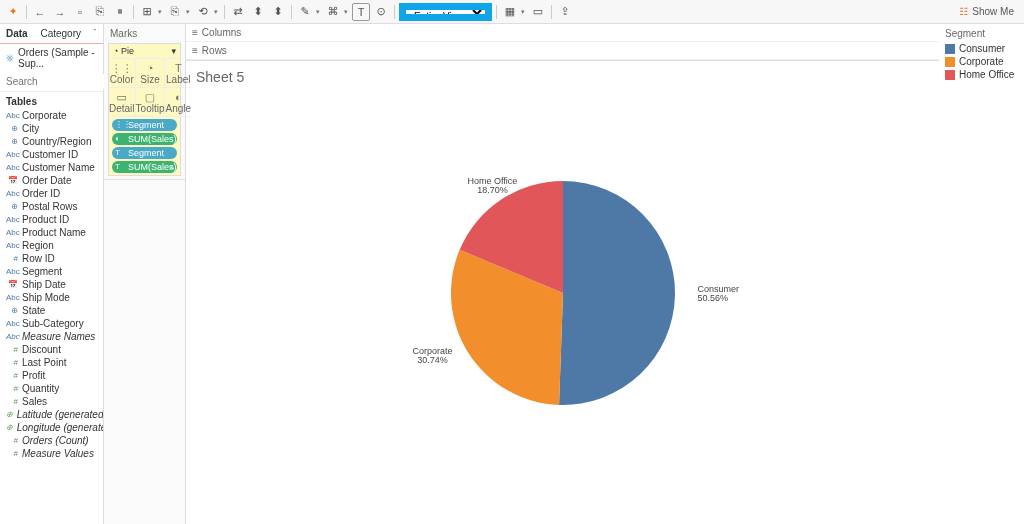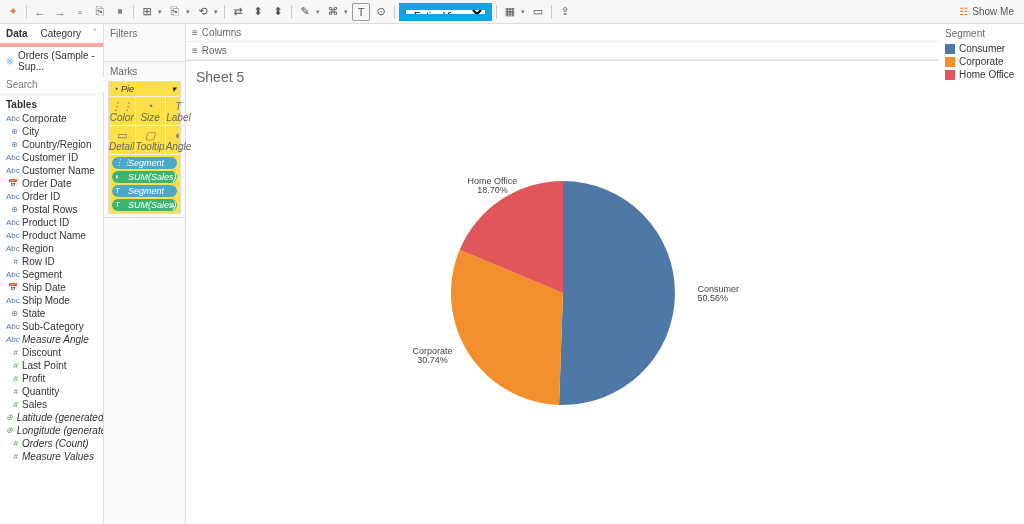--- a/index.html
+++ b/index.html
@@ -13,42 +13,42 @@
 .tb-drop { width: 6px; font-size: 7px; color: #777; }
 .tb-select { height: 18px; font-size: 10px; border: 7px solid #0ea5e9; padding: 0 4px; background: #fff; }
 .spacer { flex: 1; }
 .showme { display: flex; align-items: center; gap: 4px; padding: 2px 6px; cursor: pointer; color: #555; }
 
 
 .main { display: flex; flex: 1; overflow: hidden; }
 
 
 .data-pane { width: 104px; border-right: 1px solid #ddd; display: flex; flex-direction: column; }
-.tabs { display: flex; border-bottom: 4px solid #fca5a5; }
+.tabs { display: flex; border-bottom: 1px solid #fca5a5; }
 .tab { flex: 1; padding: 4px 6px; font-size: 10px; cursor: pointer; text-align: left; }
 .tab.active { font-weight: bold; }
 .tab-plus { width: 16px; text-align: center; cursor: pointer; }
 .ds-row { display: flex; align-items: center; gap: 4px; padding: 3px 6px; font-size: 10px; color: #333; }
 .ds-icon { color: #5a9bd4; font-size: 10px; }
 .search-row { display: flex; align-items: flex-end; padding: 2px 4px; gap: 2px; border-bottom: 1px solid #eee; }
 .search-row input { flex: 1; border: none; font-size: 10px; padding: 2px 2px; outline: none; color: #999; }
 .filter-icon { width: 12px; color: #888; cursor: pointer; font-size: 9px; }
 .section-title { font-weight: bold; padding: 4px 6px 2px; font-size: 10px; }
 .fields { overflow-y: auto; flex: 1; }
 .field { display: flex; align-items: center; gap: 4px; padding: 1px 6px; font-size: 10px; cursor: pointer; white-space: nowrap; overflow: hidden; }
 .f-type { width: 12px; font-size: 8px; text-align: right; }
 .f-dim { color: #4e79a7; }
 .f-meas { color: #59a14f; }
 .f-italic { font-style: italic; }
 
 
 .ctrl-pane { width: 82px; border-right: 1px solid #ddd; display: flex; flex-direction: column; background: #fafafa; }
 .shelf-card { border-bottom: 1px solid #e0e0e0; padding: 3px 4px; }
 .shelf-title { color: #666; font-size: 10px; padding: 1px 2px 4px; }
-.marks-body { background: #fde047; border: 1px solid #ddd; font-style: italic; }
+.marks-body { background: #fef9c3; border: 1px solid #ddd; }
 .mark-type { display: flex; align-items: center; justify-content: space-between; padding: 2px 4px; border-bottom: 1px solid #eee; font-size: 9px; cursor: pointer; }
 .mark-grid { display: grid; grid-template-columns: repeat(3, 1fr); }
 .mark-cell { text-align: center; padding: 3px 0 2px; border-right: 1px solid #eee; border-bottom: 1px solid #eee; cursor: pointer; }
 .mark-cell:nth-child(3n) { border-right: none; }
 .mark-ico { display: block; font-size: 11px; color: #777; height: 12px; line-height: 12px; }
 .mark-lbl { font-size: 10px; color: #666; }
 .pill { margin: 2px 3px; padding: 1px 4px 1px 16px; font-size: 9px; color: #fff; border-radius: 8px; position: relative; cursor: pointer; }
 .pill-dim { background: #49a9c6; }
 .pill-meas { background: #3cb371; }
 .pill-ico { position: absolute; left: 3px; top: 1px; font-size: 8px; }
@@ -201,21 +201,21 @@
           <div class="field">
             <span class="f-type f-dim">⊕</span>
             <span>State</span>
           </div>
           <div class="field">
             <span class="f-type f-dim">Abc</span>
             <span>Sub-Category</span>
           </div>
           <div class="field f-italic">
             <span class="f-type f-dim">Abc</span>
-            <span>Measure Angle</span>
+            <span>Measure Names</span>
           </div>
           <div class="field">
             <span class="f-type f-meas">#</span>
             <span>Discount</span>
           </div>
           <div class="field">
             <span class="f-type f-meas">#</span>
             <span>Last Point</span>
           </div>
           <div class="field">
@@ -243,23 +243,20 @@
             <span>Orders (Count)</span>
           </div>
           <div class="field f-italic">
             <span class="f-type f-meas">#</span>
             <span>Measure Values</span>
           </div>
         </div>
     </div>
 
     <div class="ctrl-pane">
-      <div class="shelf-card" style="min-height:38px">
-        <div class="shelf-title">Filters</div>
-      </div>
       <div class="shelf-card">
         <div class="shelf-title">Marks</div>
         <div class="marks-body">
           <div class="mark-type">
             <span>◔ <span>Pie</span></span>
               <span>▾</span>
           </div>
           <div class="mark-grid" id="mark-grid">
               <div class="mark-cell"><span class="mark-ico">⋮⋮</span><span class="mark-lbl">Color</span></div>
               <div class="mark-cell"><span class="mark-ico">◔</span><span class="mark-lbl">Size</span></div>

